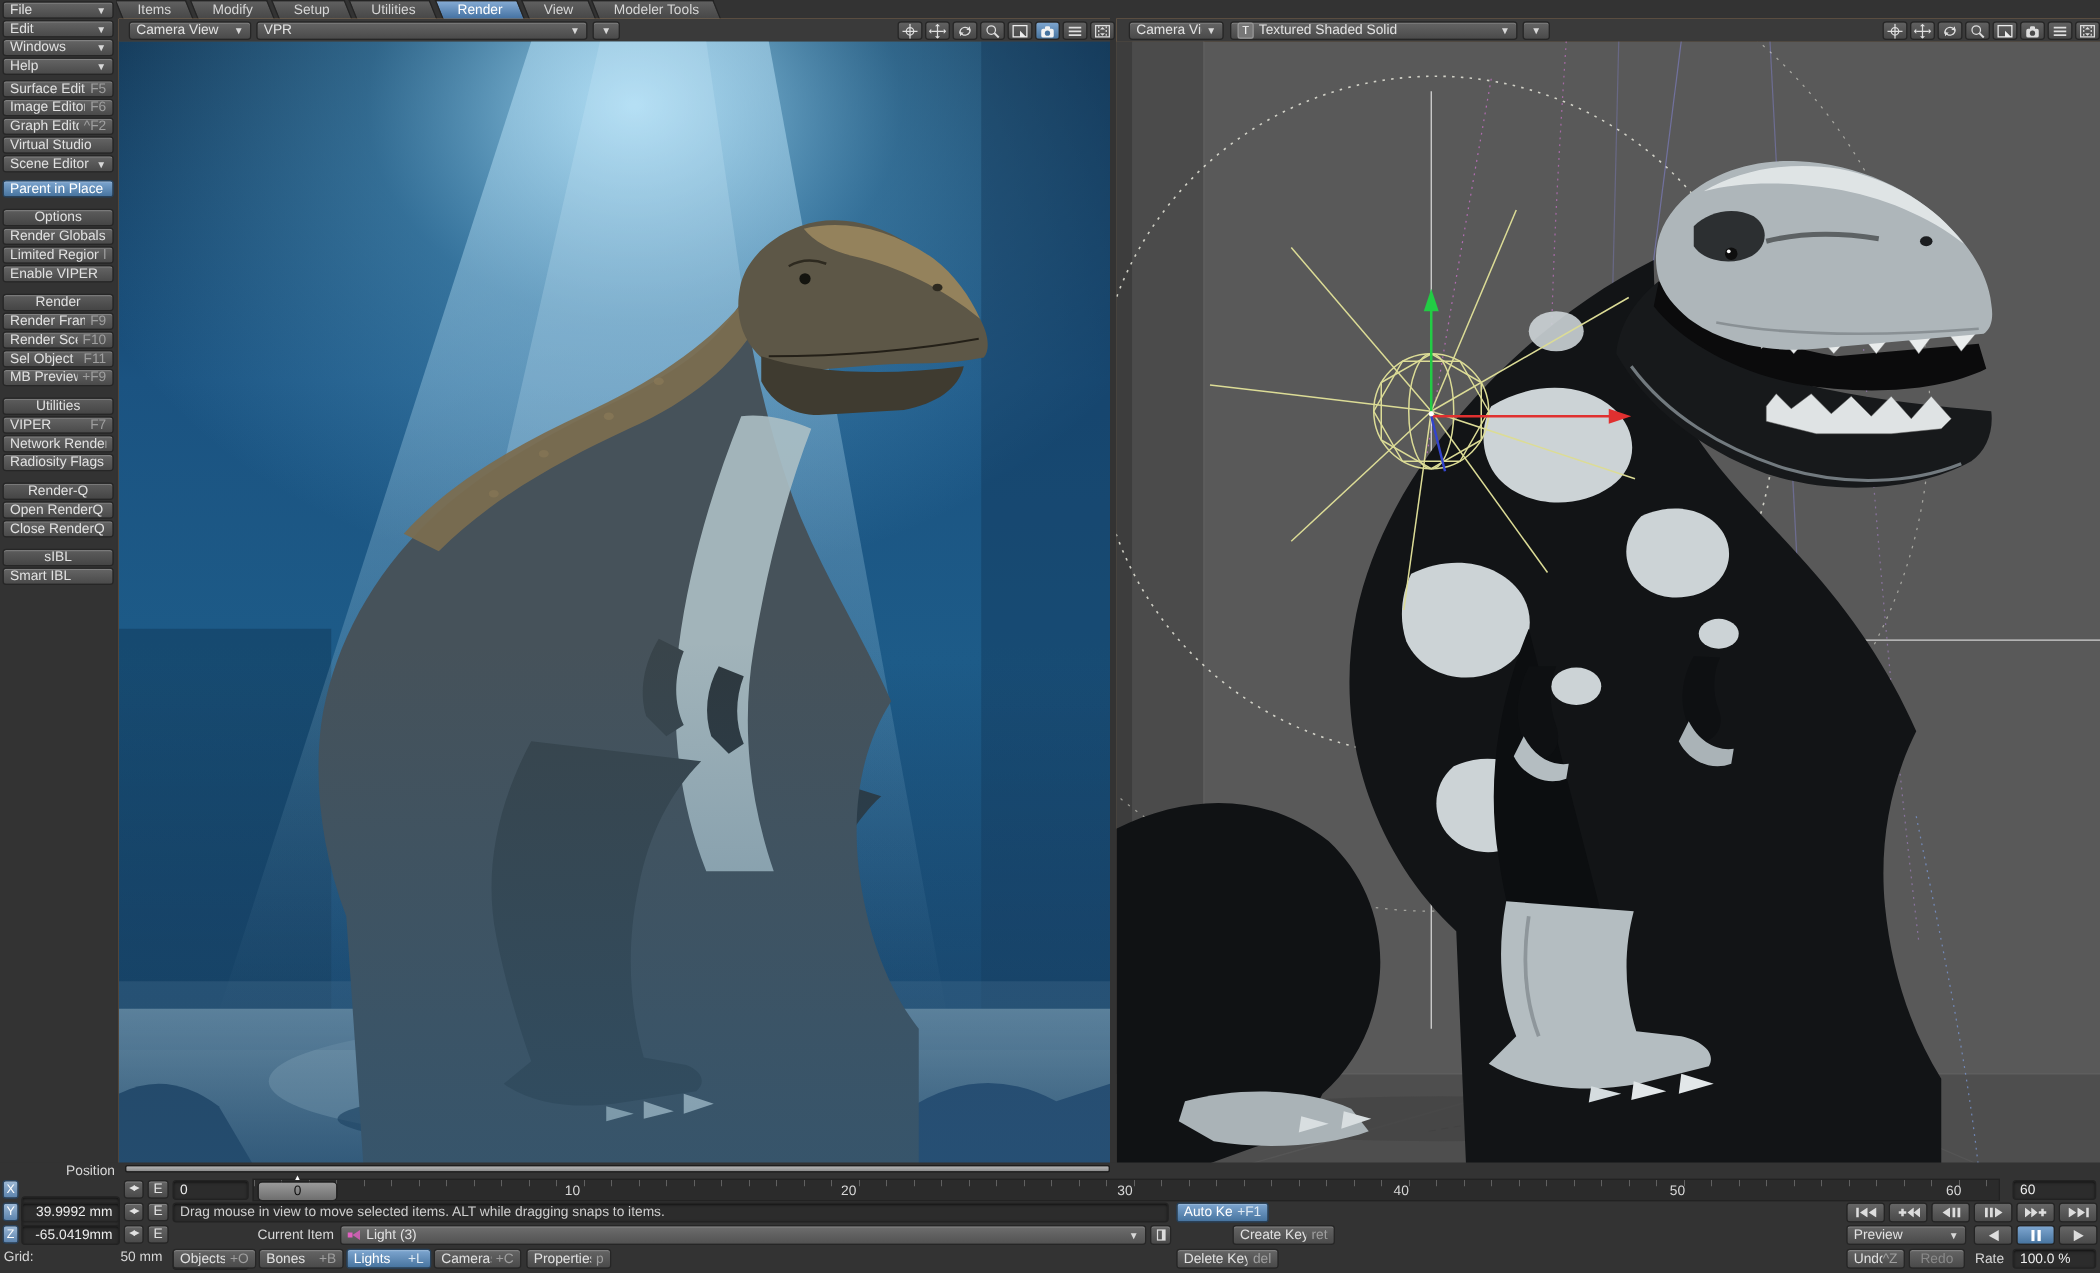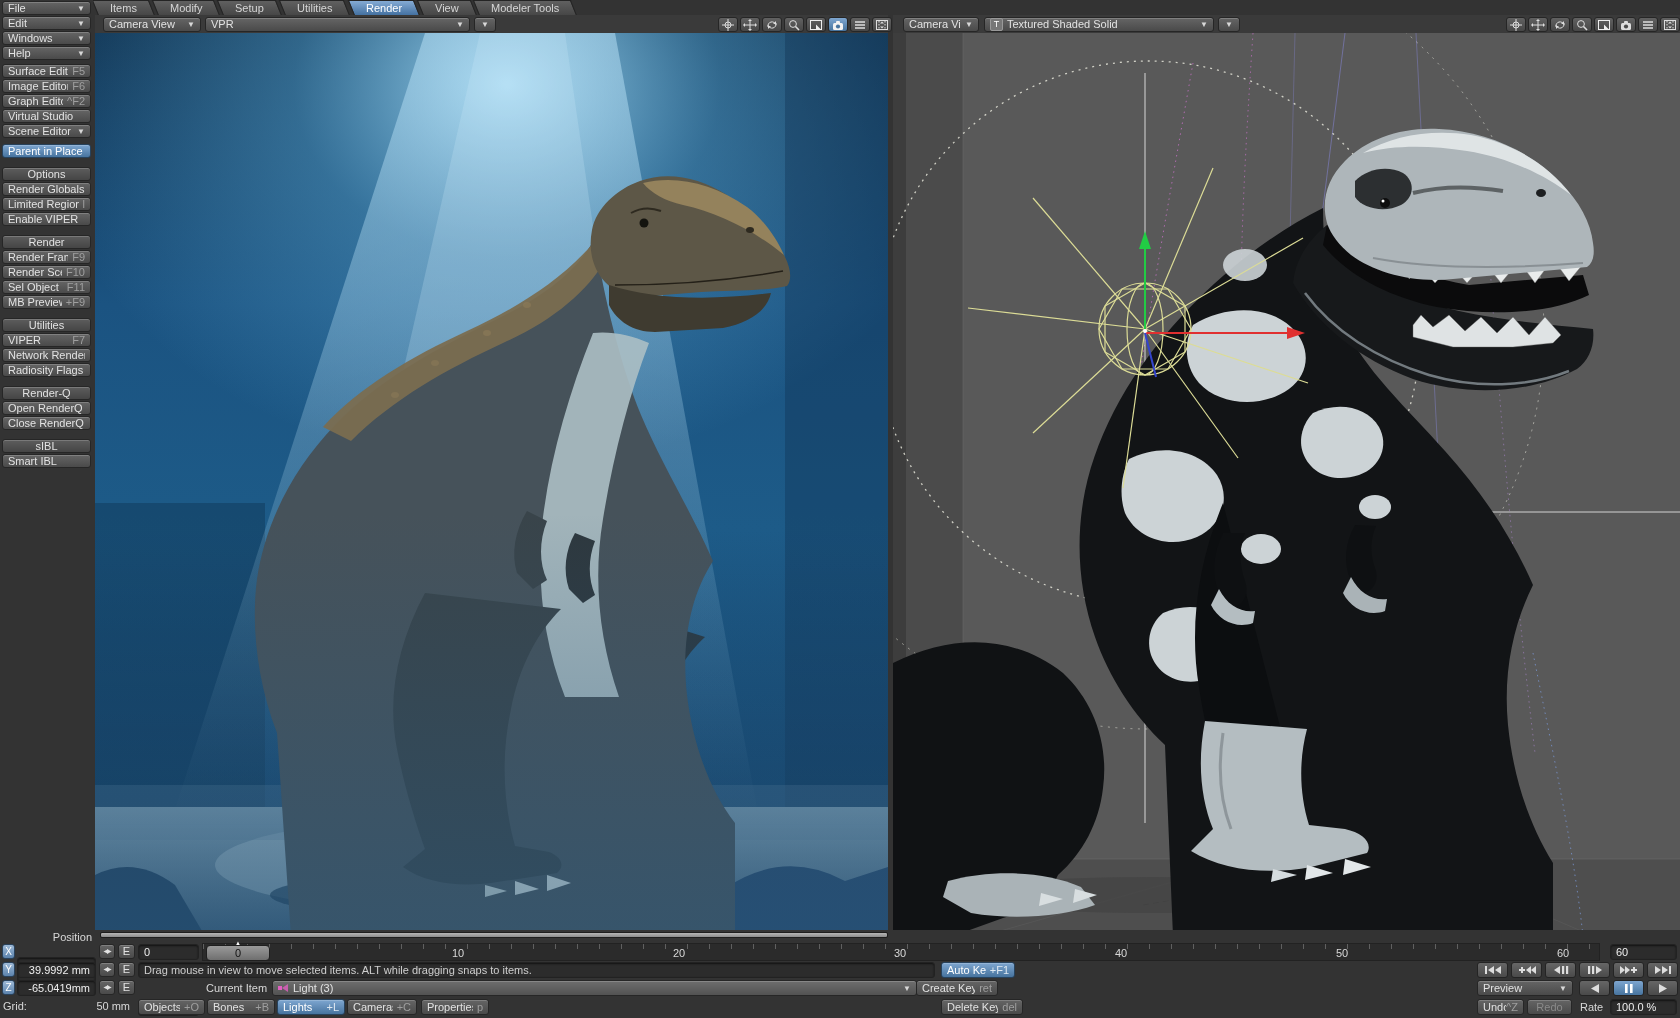--- a/index.html
+++ b/index.html
@@ -563,21 +563,21 @@
         </span>
       <span class="lbl">Light (3)</span>
       <span class="arrow">▼</span>
       </div>
     <div class="abs btn" style="left:920px;top:50px;width:17px;height:16px;justify-content:center;padding:0;">
       <svg width="8" height="10" viewBox="0 0 8 10">
           <rect x="1" y="1" width="6" height="8" fill="none" stroke="#ddd"></rect>
           <rect x="4.5" y="1" width="2.5" height="8" fill="#ddd"></rect>
         </svg>
       </div>
-    <div class="abs btn" style="left:916px;top:50px;width:82px;height:16px;">
+    <div class="abs btn" style="left:986px;top:50px;width:82px;height:16px;">
       <span class="lbl">Create Key</span>
         <span class="sc">ret</span>
       </div>
     <div class="abs btn" style="left:1477px;top:50px;width:96px;height:16px;">
       <span class="lbl">Preview</span>
         <span class="arrow">▼</span>
       </div>
     <div class="abs tbtn" style="left:1579px;top:50px;">
         <svg width="10" height="9" viewBox="0 0 10 9">
           <path d="M9 0L1 4.5 9 9z" fill="#ddd"></path>

